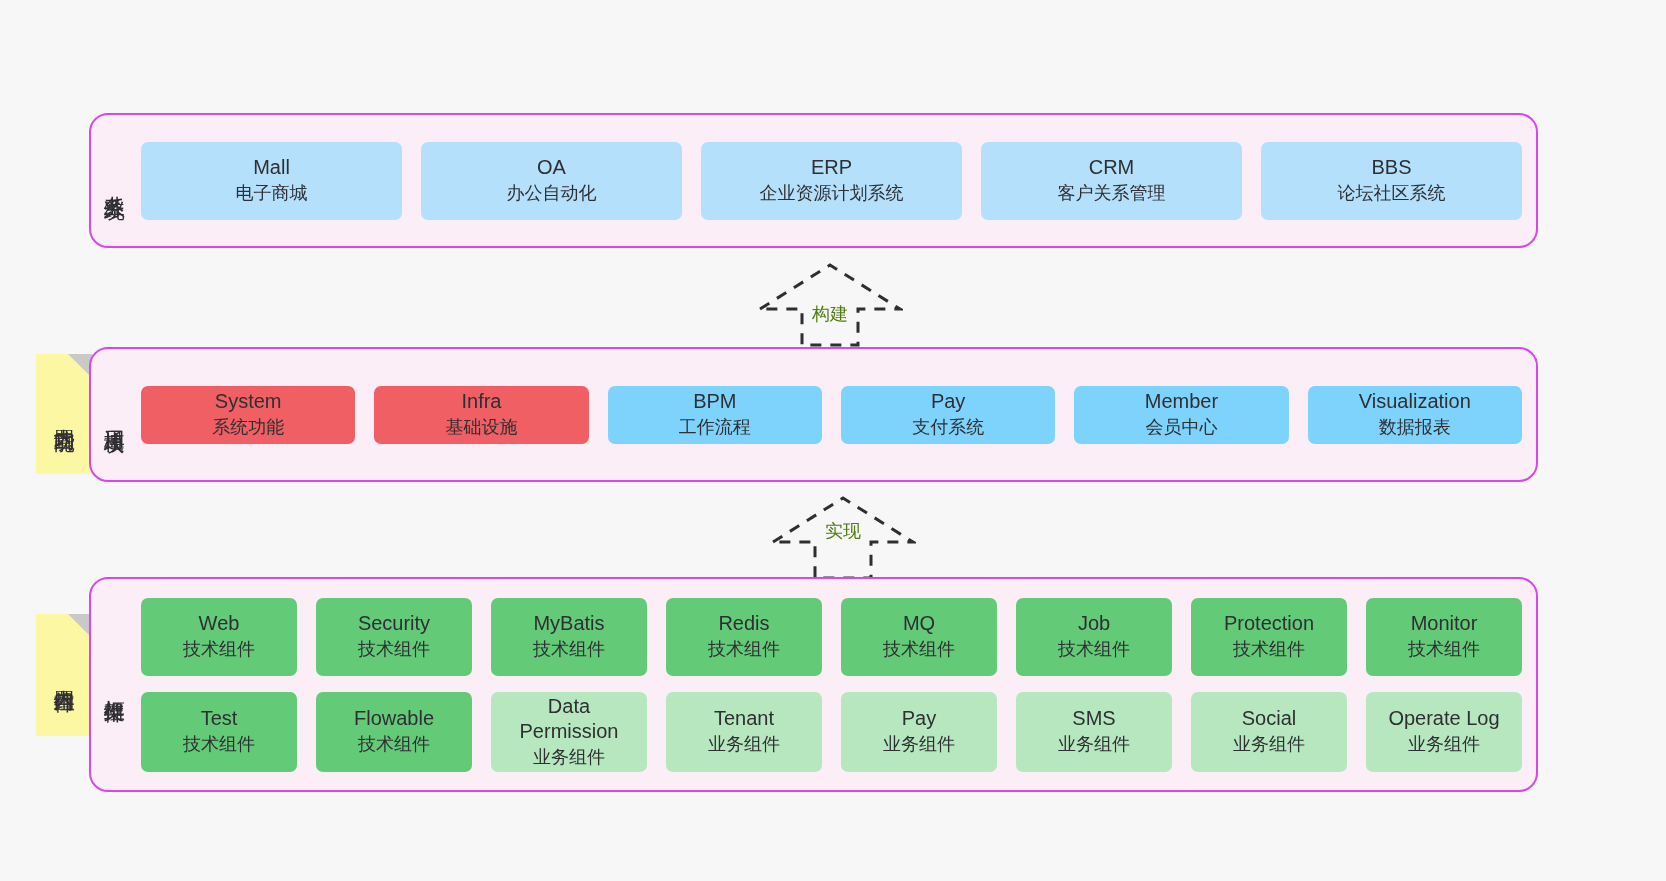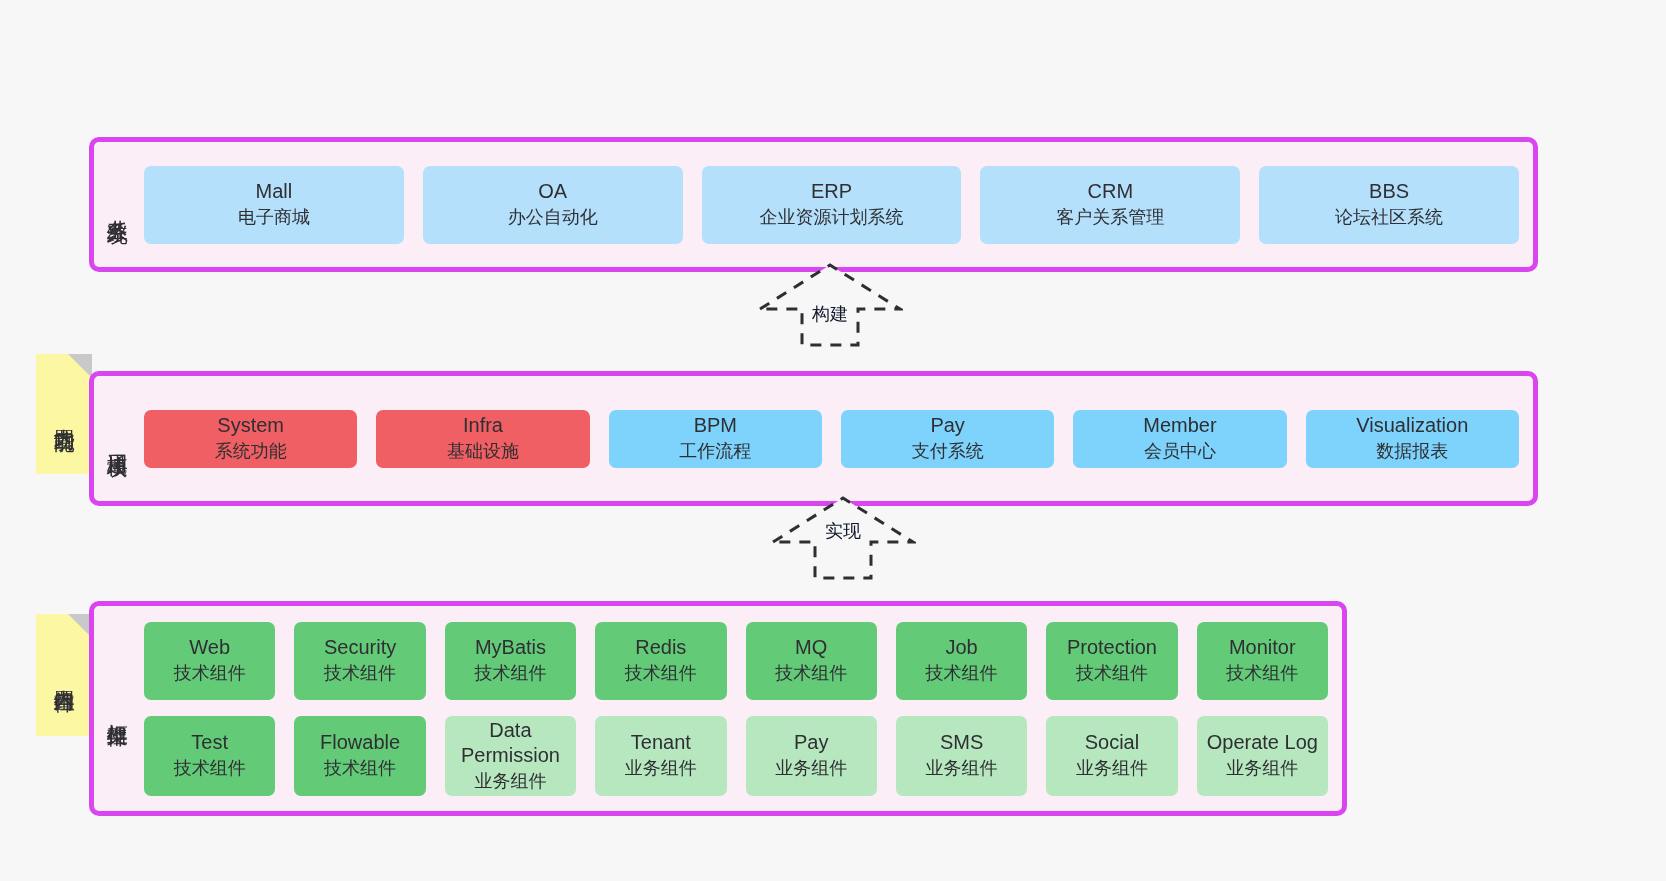--- a/index.html
+++ b/index.html
@@ -14,25 +14,24 @@
     color: #2f2f33;
     overflow: hidden;
     position: relative;
   }
 
   
   .layer {
     position: absolute;
     box-sizing: border-box;
     background: #fbeef6;
-    border: 5px solid #d946ef;
-    border-radius: 10px;
+    border: 2px solid #d946ef;
+    border-radius: 19px;
     display: flex;
     align-items: stretch;
-    margin-top: 24px;
   }
   .layer-label {
     flex: 0 0 auto;
     width: 46px;
     display: flex;
     align-items: center;
     justify-content: center;
     font-size: 21px;
     line-height: 1.06;
     letter-spacing: 1px;
@@ -116,21 +115,21 @@
   .connector {
     position: absolute;
   }
   .connector svg { display: block; }
   .connector .clabel {
     position: absolute;
     left: 0;
     right: 0;
     text-align: center;
     font-size: 18px;
-    color: #0f172a;
+    color: #4d7c0f;
     background: transparent;
   }
 </style>
 </head>
 <body>
 
 <div class="layer" style="left:89px; top:113px; width:1449px; height:135px;">
   <div class="layer-label">业务系统</div>
   <div class="layer-body">
     <div class="row" style="height:78px;">
@@ -207,21 +206,21 @@
     <path d="M3 47 L73 3 L143 47 L101 47 L101 83 L45 83 L45 47 Z" fill="#f7f7f7" stroke="#2f2f33" stroke-width="3" stroke-dasharray="11 9" stroke-linejoin="miter"></path>
   </svg>
   <div class="clabel" style="top:24px;">实现</div>
 </div>
 
 <div class="note" style="left:36px; top:614px; height:122px;">
   <span class="fold"></span>
   <span>内置组件</span>
 </div>
 
-<div class="layer" style="left:89px; top:577px; width:1258px; height:215px;">
+<div class="layer" style="left:89px; top:577px; width:1449px; height:215px;">
   <div class="layer-label">框架组件</div>
   <div class="layer-body">
 
     <div class="row" style="height:78px;">
       <div class="card green">
         <div class="t">Web</div>
         <div class="s">技术组件</div>
       </div>
       <div class="card green">
         <div class="t">Security</div>

